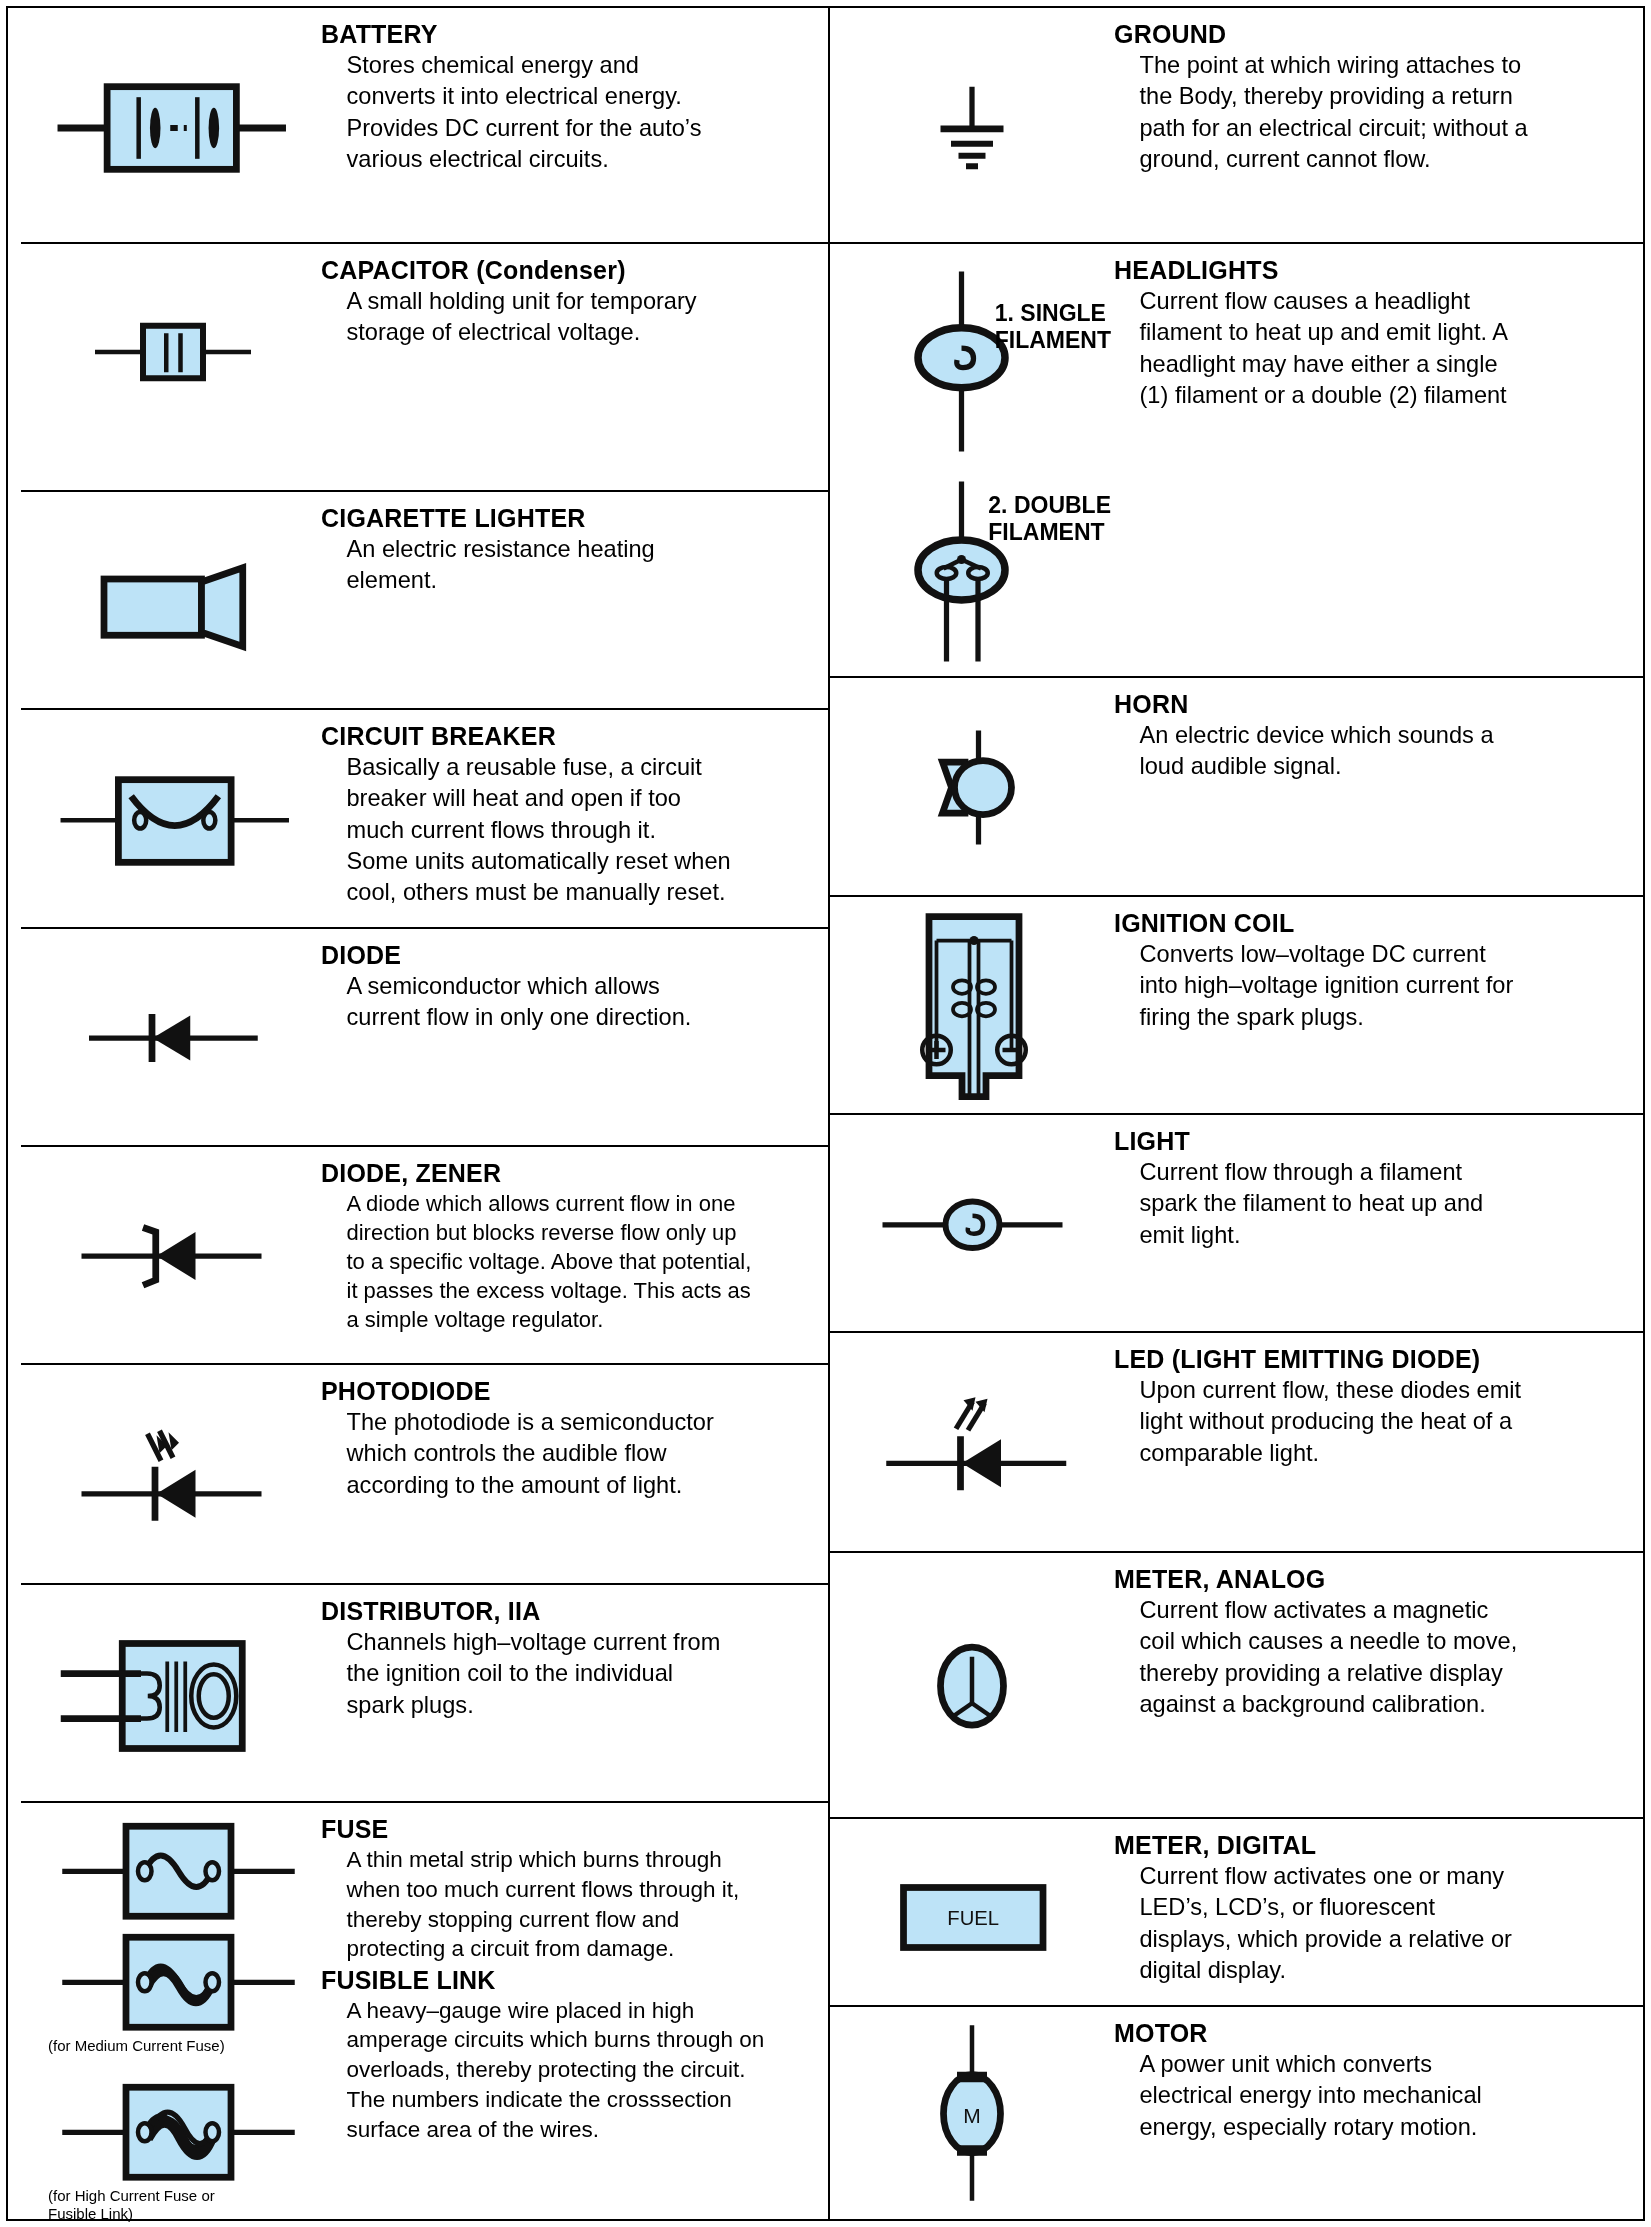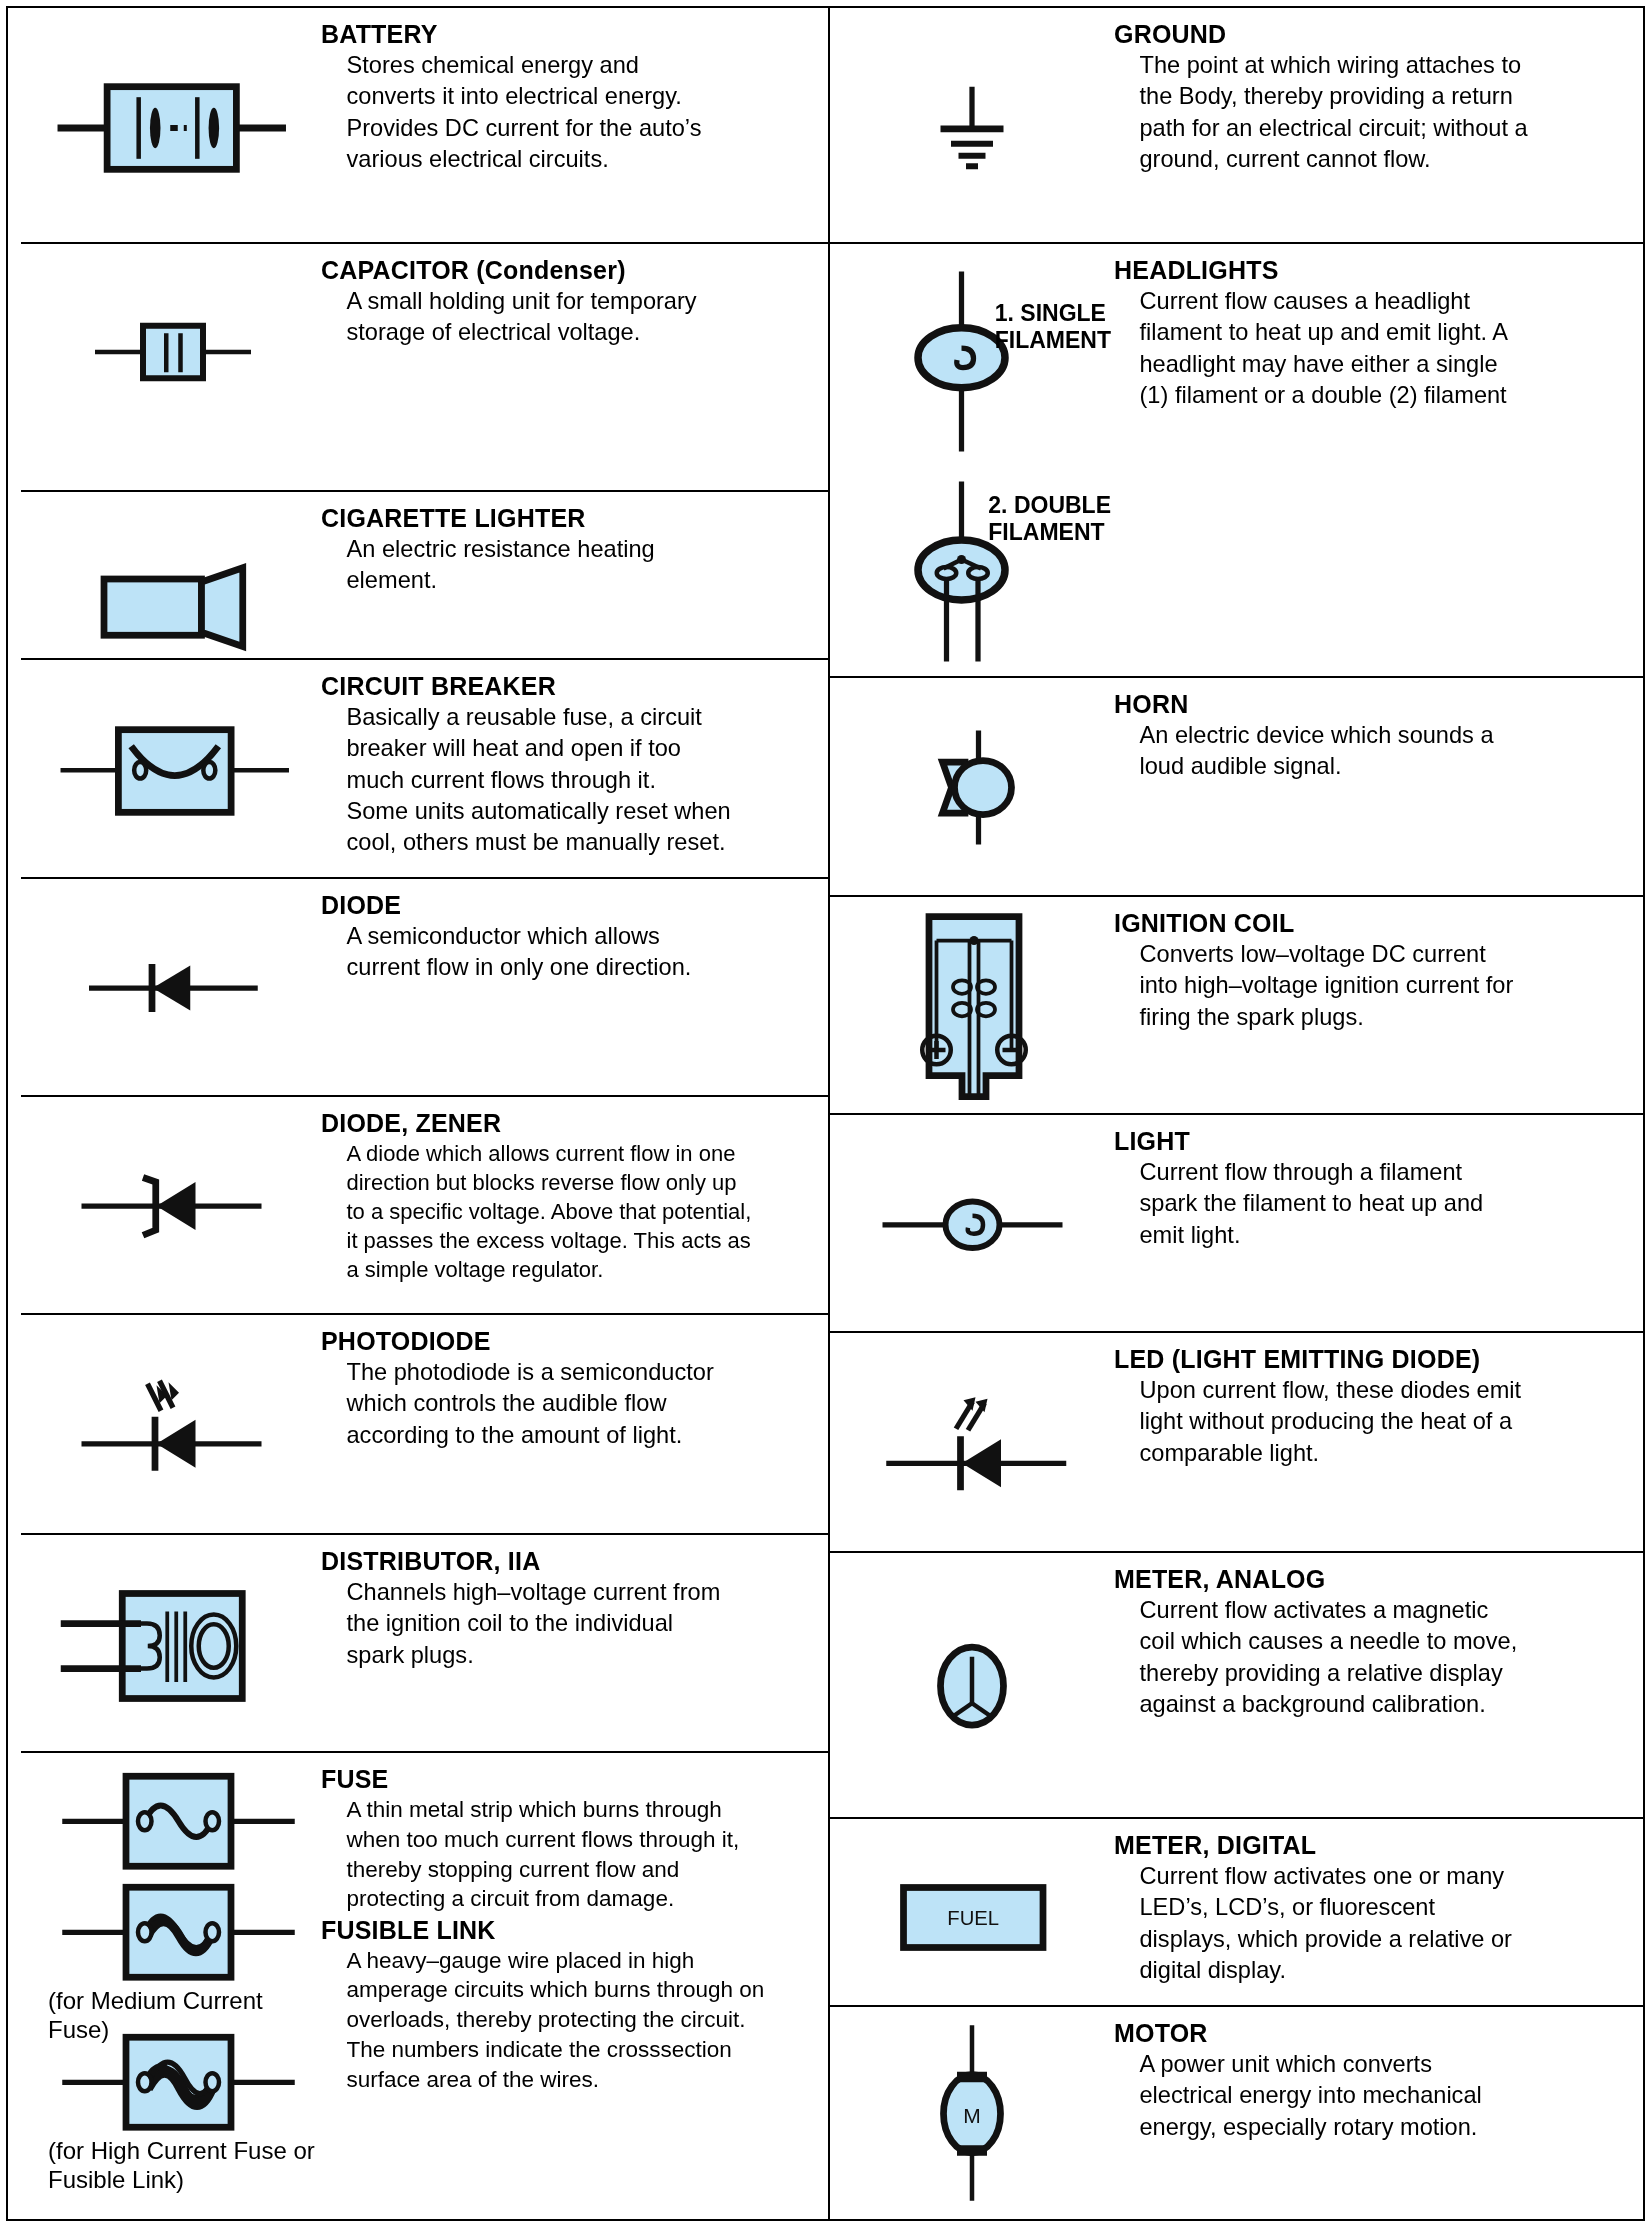--- a/index.html
+++ b/index.html
@@ -67,21 +67,21 @@
   .desc {
     font-size: 23.6px;
     line-height: 1.32;
     margin: 0;
     padding-left: 25.5px;
   }
   .desc span { display: block; white-space: nowrap; }
 
   .cap {
     position: absolute;
-    font-size: 24px;
+    font-size: 15px;
     line-height: 1.2;
     left: 27px;
     white-space: pre-line;
   }
 
   
   .hl-label {
     position: absolute;
     font-weight: bold;
     font-size: 23px;
@@ -137,21 +137,21 @@
       </div>
       <div class="txt">
         <p class="title">CAPACITOR (Condenser)</p>
         <p class="desc">
           <span>A small holding unit for temporary</span>
           <span>storage of electrical voltage.</span>
         </p>
       </div>
     </div>
 
-    <div class="cell" style="height:168px">
+    <div class="cell" style="height:218px">
       <div class="sym sym-left" style="height:218px">
         <svg width="225" height="105" viewBox="0 0 300 140">
           <rect class="bl" x="60" y="40" width="130" height="75" stroke="#111" stroke-width="9"></rect>
           <path class="bl" d="M190 44 L245 25 L245 130 L190 111 Z" stroke="#111" stroke-width="9" stroke-linejoin="miter"></path>
         </svg>
       </div>
       <div class="txt">
         <p class="title">CIGARETTE LIGHTER</p>
         <p class="desc">
           <span>An electric resistance heating</span>

